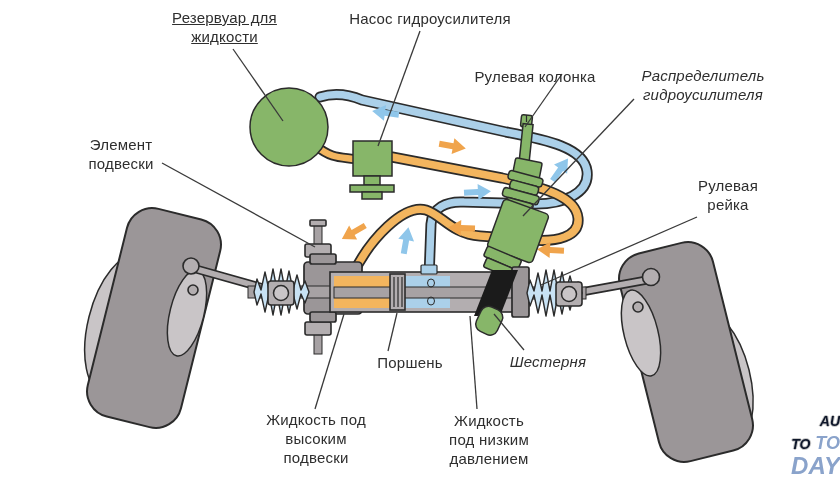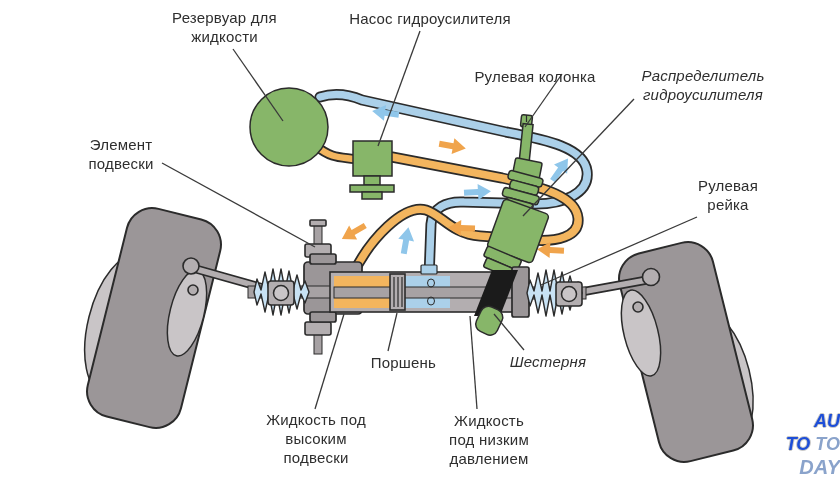--- a/index.html
+++ b/index.html
@@ -25,24 +25,24 @@
   .fill-or{fill:var(--orange);}
   .fill-bl{fill:var(--blue_pipe);}
   .flange{fill:var(--blue_pipe);stroke:var(--outline);stroke-width:1.2;}
   .ring{fill:none;stroke:var(--outline);stroke-width:1;}
   
   .lbl{position:absolute;font-size:15px;line-height:19px;color:var(--text);
        text-align:center;white-space:pre-line;letter-spacing:.2px;}
   
   .wm{position:absolute;left:766px;top:410px;width:74px;text-align:right;
       font-weight:bold;font-style:italic;line-height:22px;}
-  .wm-w{color:#1d4ed8;font-size:18px;
+  .wm-w{color:#0f172a;font-size:14px;
         text-shadow:-1px 0 #c9c9c9,1px 0 #c9c9c9,0 -1px #c9c9c9,0 1px #c9c9c9;}
   .wm-b{color:var(--wm_blue);font-size:18px;}
-  .wm-r3 .wm-b{font-size:20px;}
+  .wm-r3 .wm-b{font-size:24px;}
   .wm-gap{display:inline-block;width:5px;}
 </style>
 </head>
 <body>
 
 <div class="stage">
 
 <svg width="840" height="484" viewBox="0 0 840 484">
 
   <g>
@@ -167,31 +167,31 @@
   <line class="lbl-line" x1="562" y1="74" x2="525" y2="127"></line>
   <line class="lbl-line" x1="634" y1="99" x2="523" y2="216"></line>
   <line class="lbl-line" x1="162" y1="163" x2="315" y2="247"></line>
   <line class="lbl-line" x1="697" y1="217" x2="541" y2="285"></line>
   <line class="lbl-line" x1="388" y1="351" x2="397" y2="313"></line>
   <line class="lbl-line" x1="524" y1="350" x2="494" y2="314"></line>
   <line class="lbl-line" x1="315" y1="409" x2="344" y2="314"></line>
   <line class="lbl-line" x1="477" y1="409" x2="470" y2="316"></line>
 </svg>
 
-<div class="lbl" style="left:142px;top:8px;width:165px;">Резервуар для
+<div class="lbl" style="left:142px;top:8px;width:165px;text-decoration:underline;">Резервуар для
 жидкости</div>
 <div class="lbl" style="left:330px;top:9px;width:200px;">Насос гидроусилителя</div>
 <div class="lbl" style="left:455px;top:67px;width:160px;">Рулевая колонка</div>
 <div class="lbl" style="left:628px;top:66px;width:150px;font-style:italic;">Распределитель
 гидроусилителя</div>
 <div class="lbl" style="left:62px;top:135px;width:118px;">Элемент
 подвески</div>
 <div class="lbl" style="left:668px;top:176px;width:120px;">Рулевая
 рейка</div>
-<div class="lbl" style="left:336px;top:353px;width:100px;text-align:right;">Поршень</div>
+<div class="lbl" style="left:360px;top:353px;width:100px;">Поршень</div>
 <div class="lbl" style="left:496px;top:352px;width:104px;font-style:italic;">Шестерня</div>
 <div class="lbl" style="left:236px;top:410px;width:160px;">Жидкость под
 высоким
 подвески</div>
 <div class="lbl" style="left:409px;top:411px;width:160px;text-align:center;">Жидкость
 под низким
 давлением</div>
 
 <div class="wm">
   <div class="wm-r1"><span class="wm-w">AU</span></div>

